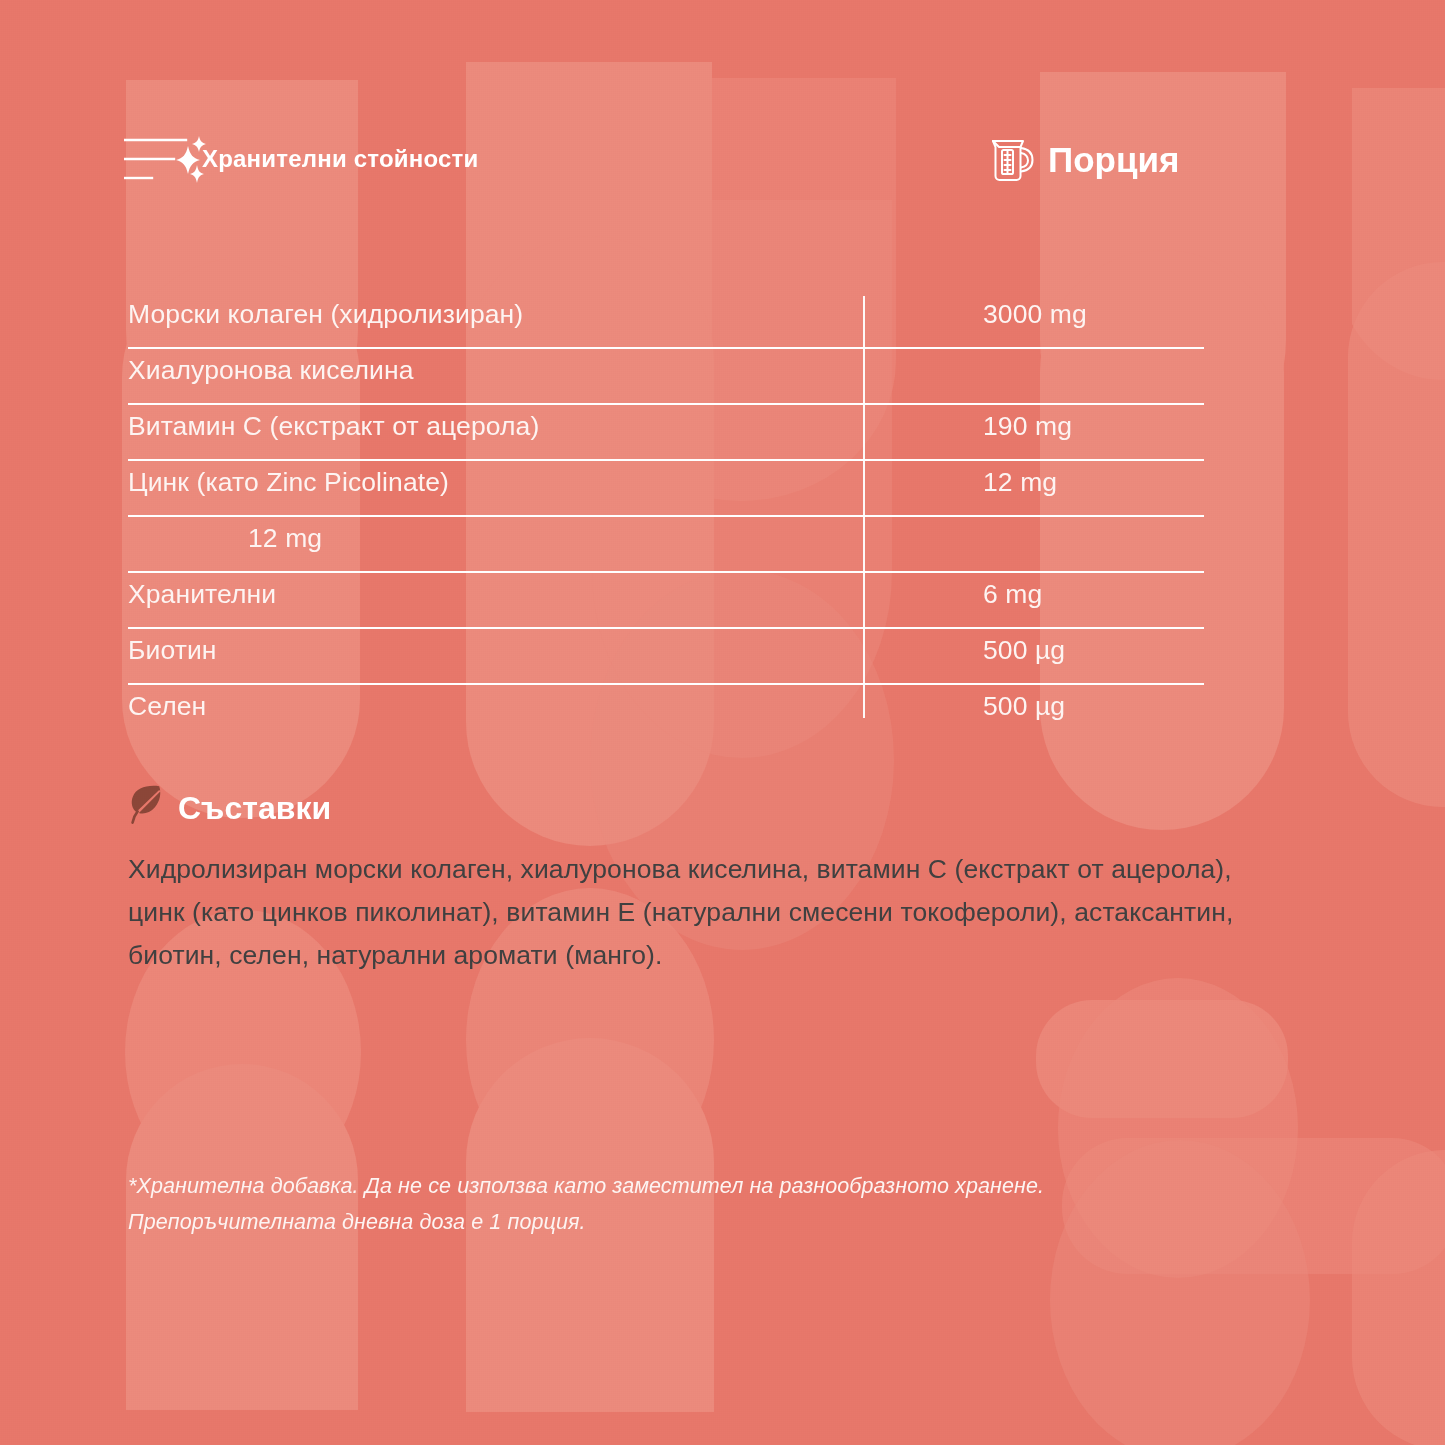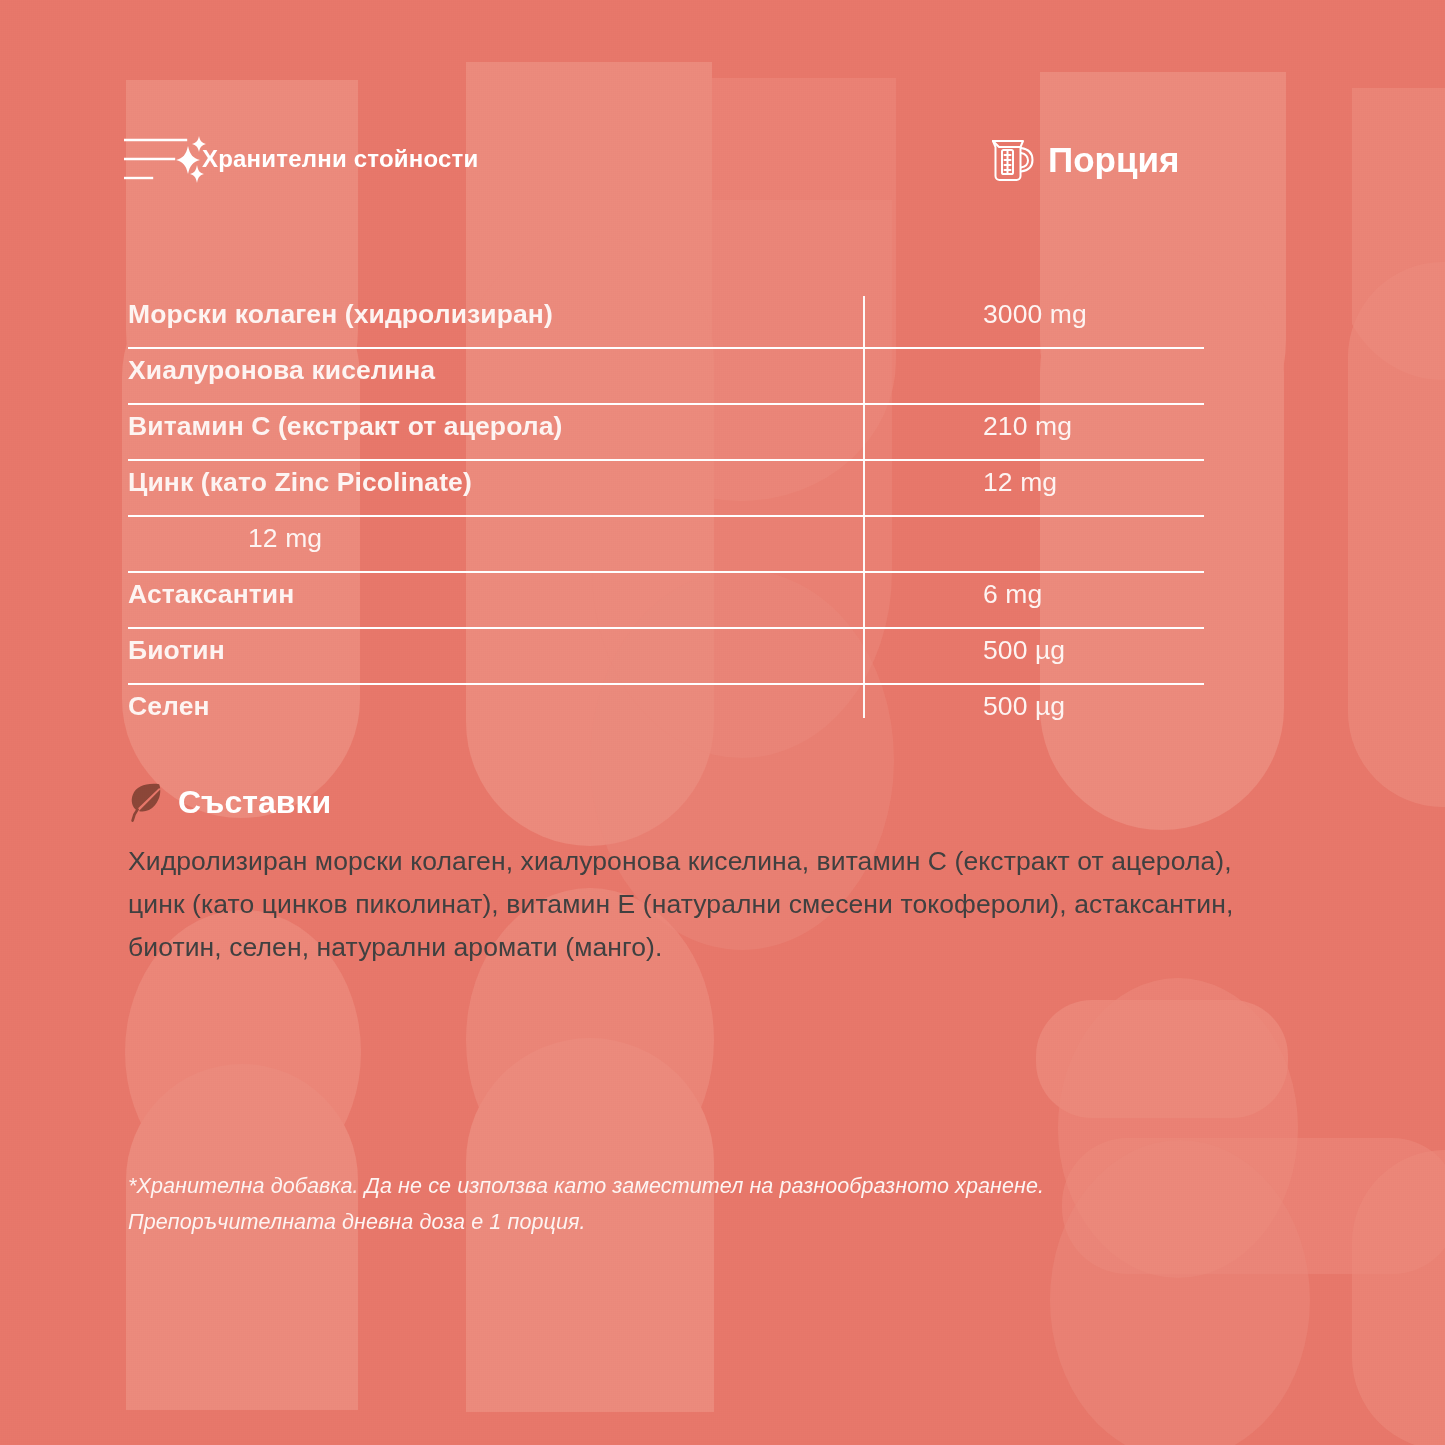--- a/index.html
+++ b/index.html
@@ -121,21 +121,21 @@
     position: relative;
     height: 54px;
     display: flex;
     align-items: flex-start;
   }
   .nrow + .nrow { border-top: 2px solid #ffffff; }
   .nrow .nname {
     width: 735px;
     padding-top: 6px;
     font-size: 26.5px;
-    font-weight: 700;
+    font-weight: 400;
     line-height: 1.15;
     letter-spacing: .1px;
     white-space: nowrap;
     color: #fdf4f2;
   }
   .nrow .nval {
     flex: 1;
     padding-top: 6px;
     padding-left: 120px;
     font-size: 26.5px;
@@ -148,23 +148,23 @@
 
   
   .ingredients-block {
     position: absolute;
     left: 128px;
     top: 780px;
     width: 1130px;
   }
   .ing-head {
     display: flex;
-    align-items: center;
+    align-items: flex-end;
     height: 44px;
-    margin-bottom: 16px;
+    margin-bottom: 24px;
   }
   .leaf-icon {
     width: 34px;
     height: 40px;
     flex: 0 0 auto;
     margin-right: 16px;
   }
   .leaf-icon svg { display:block; }
   .ing-title {
     font-size: 32px;
@@ -288,31 +288,31 @@
 
       <div class="nrow">
         <div class="nname">Морски колаген (хидролизиран)</div>
         <div class="nval">3000 mg</div>
       </div>
       <div class="nrow">
         <div class="nname">Хиалуронова киселина</div>
       </div>
       <div class="nrow">
         <div class="nname">Витамин C (екстракт от ацерола)</div>
-        <div class="nval">210 mg</div>
+        <div class="nval">190 mg</div>
       </div>
       <div class="nrow">
         <div class="nname">Цинк (като Zinc Picolinate)</div>
         <div class="nval">12 mg</div>
       </div>
       <div class="nrow">
         <div class="nval">12 mg</div>
       </div>
       <div class="nrow">
-        <div class="nname">Астаксантин</div>
+        <div class="nname">Хранителни</div>
         <div class="nval">6 mg</div>
       </div>
       <div class="nrow">
         <div class="nname">Биотин</div>
         <div class="nval">500 µg</div>
       </div>
       <div class="nrow">
         <div class="nname">Селен</div>
         <div class="nval">500 µg</div>
       </div>

